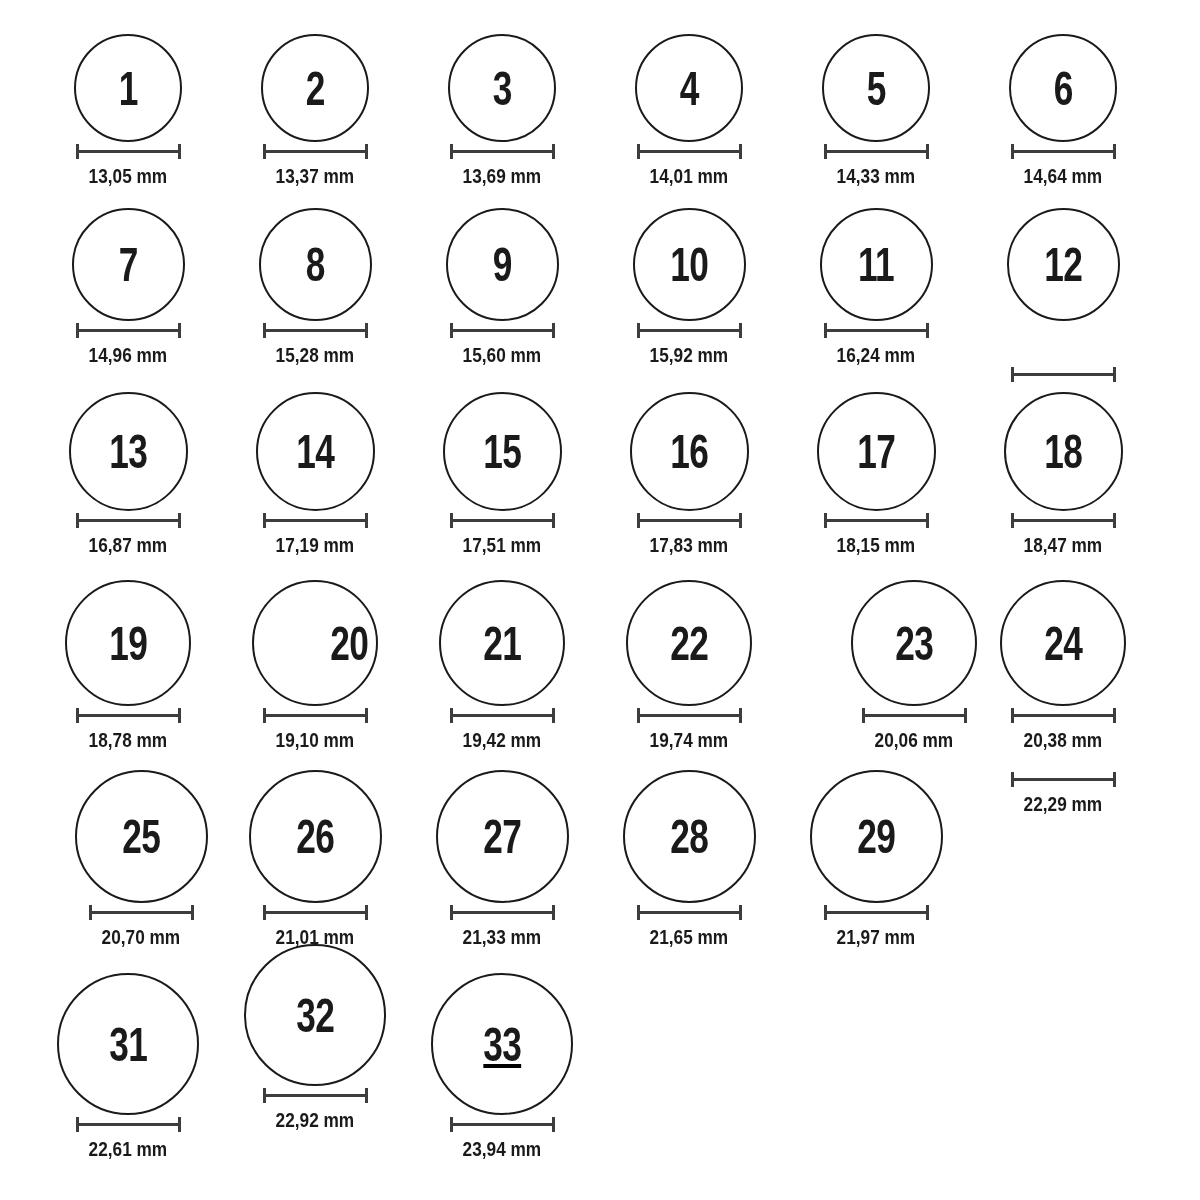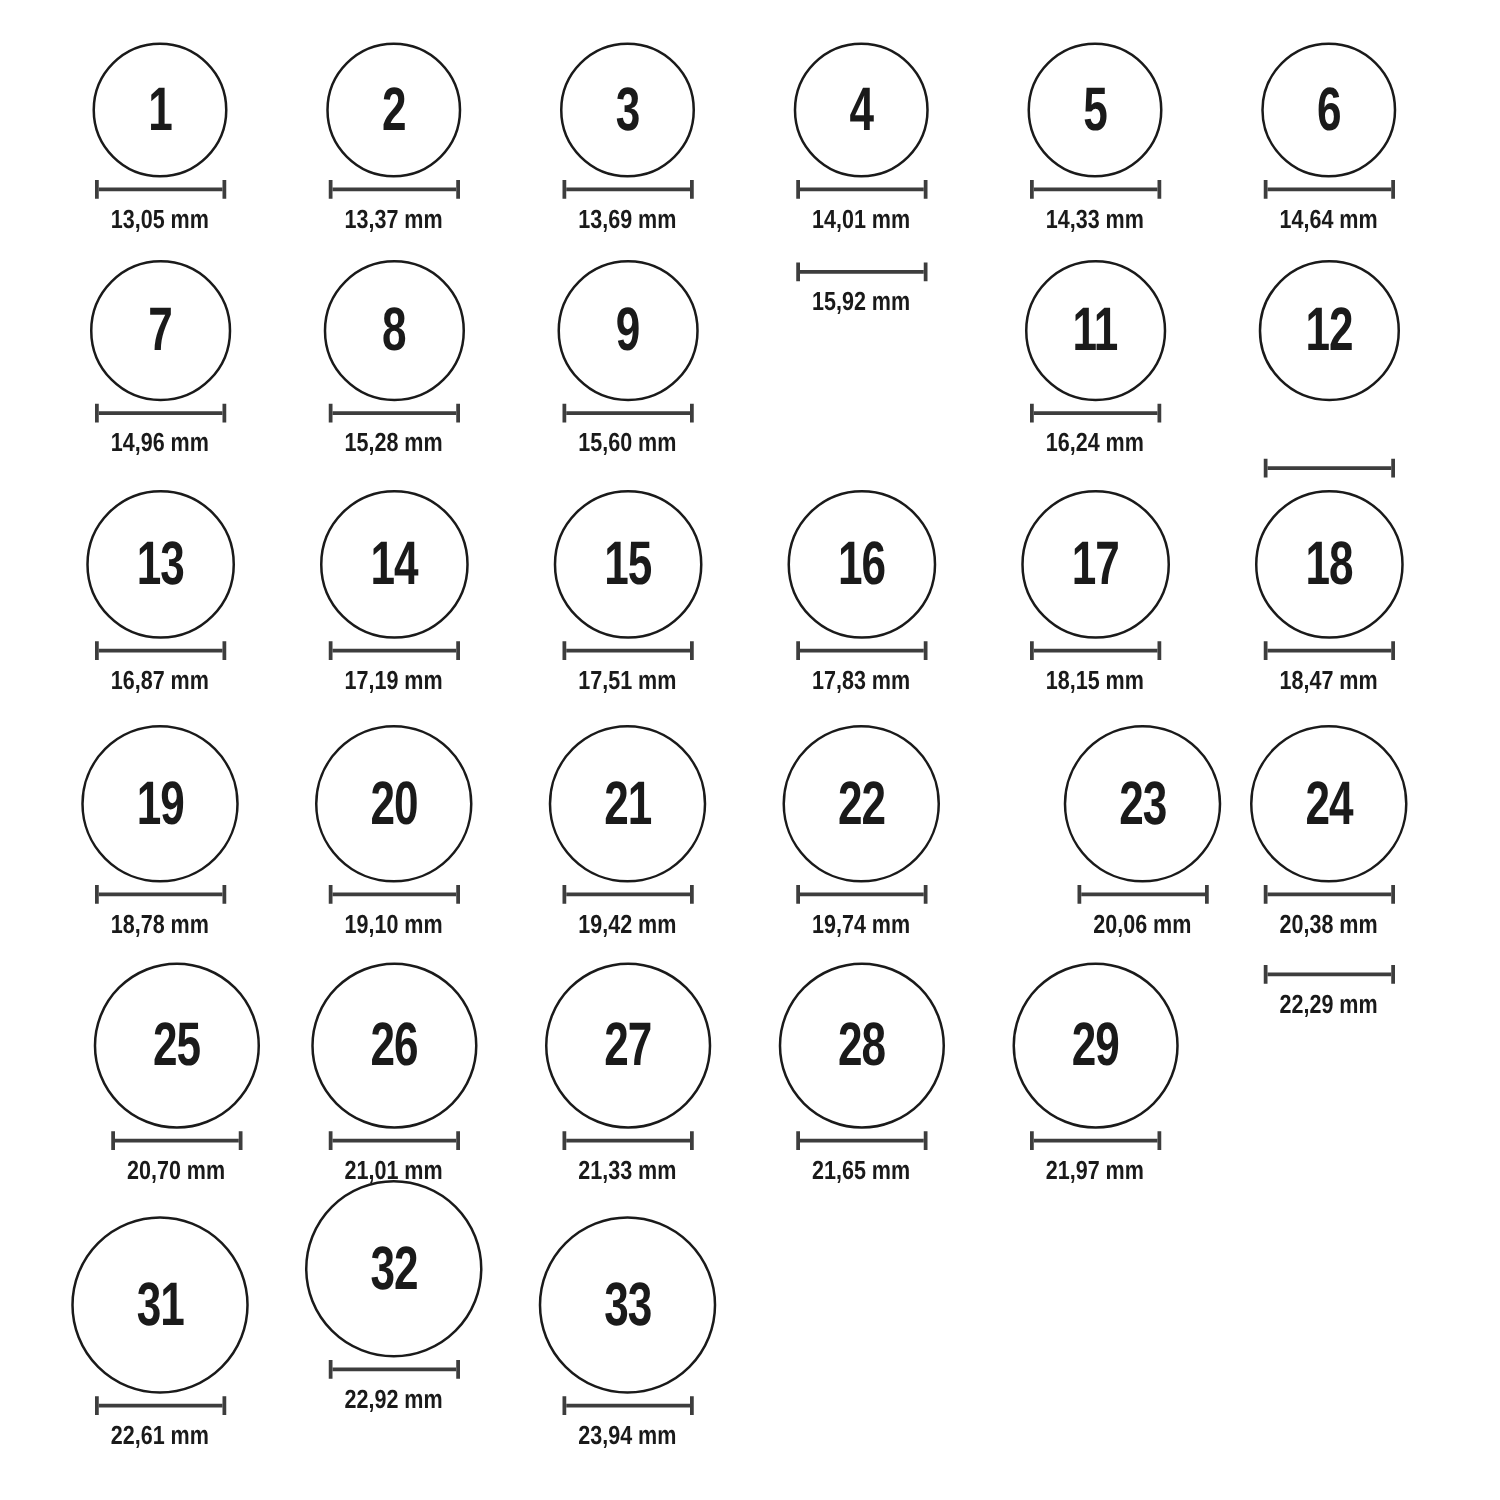--- a/index.html
+++ b/index.html
@@ -169,20 +169,23 @@
         <span class="num">9</span>
       </div>
       <div class="dim">
         <span class="bar"></span>
       </div>
       <div class="label">
         <span class="label-text">15,60 mm</span>
       </div>
     </div>
     <div class="ring" style="left: 596px; top: 208px;">
+      <div class="circle" style="width: 113px; height: 113px;">
+        <span class="num">10</span>
+      </div>
       <div class="dim">
         <span class="bar"></span>
       </div>
       <div class="label">
         <span class="label-text">15,92 mm</span>
       </div>
     </div>
     <div class="ring" style="left: 783px; top: 208px;">
       <div class="circle" style="width: 113px; height: 113px;">
         <span class="num">11</span>
@@ -276,21 +279,21 @@
         <span class="num">19</span>
       </div>
       <div class="dim">
         <span class="bar"></span>
       </div>
       <div class="label">
         <span class="label-text">18,78 mm</span>
       </div>
     </div>
     <div class="ring" style="left: 222px; top: 580px;">
-      <div class="circle" style="width: 126px; height: 126px;">
+      <div class="circle" style="width: 126px; height: 126px; justify-content: flex-end;">
         <span class="num">20</span>
       </div>
       <div class="dim">
         <span class="bar"></span>
       </div>
       <div class="label">
         <span class="label-text">19,10 mm</span>
       </div>
     </div>
     <div class="ring" style="left: 409px; top: 580px;">
@@ -415,21 +418,21 @@
       <div class="circle" style="width: 142px; height: 142px;">
         <span class="num">32</span>
       </div>
       <div class="dim">
         <span class="bar"></span>
       </div>
       <div class="label">
         <span class="label-text">22,92 mm</span>
       </div>
     </div>
-    <div class="ring" style="left: 409px; top: 973px;">
+    <div class="ring" style="left: 409px; top: 973px; text-decoration: underline;">
       <div class="circle" style="width: 142px; height: 142px;">
         <span class="num">33</span>
       </div>
       <div class="dim">
         <span class="bar"></span>
       </div>
       <div class="label">
         <span class="label-text">23,94 mm</span>
       </div>
     </div>

